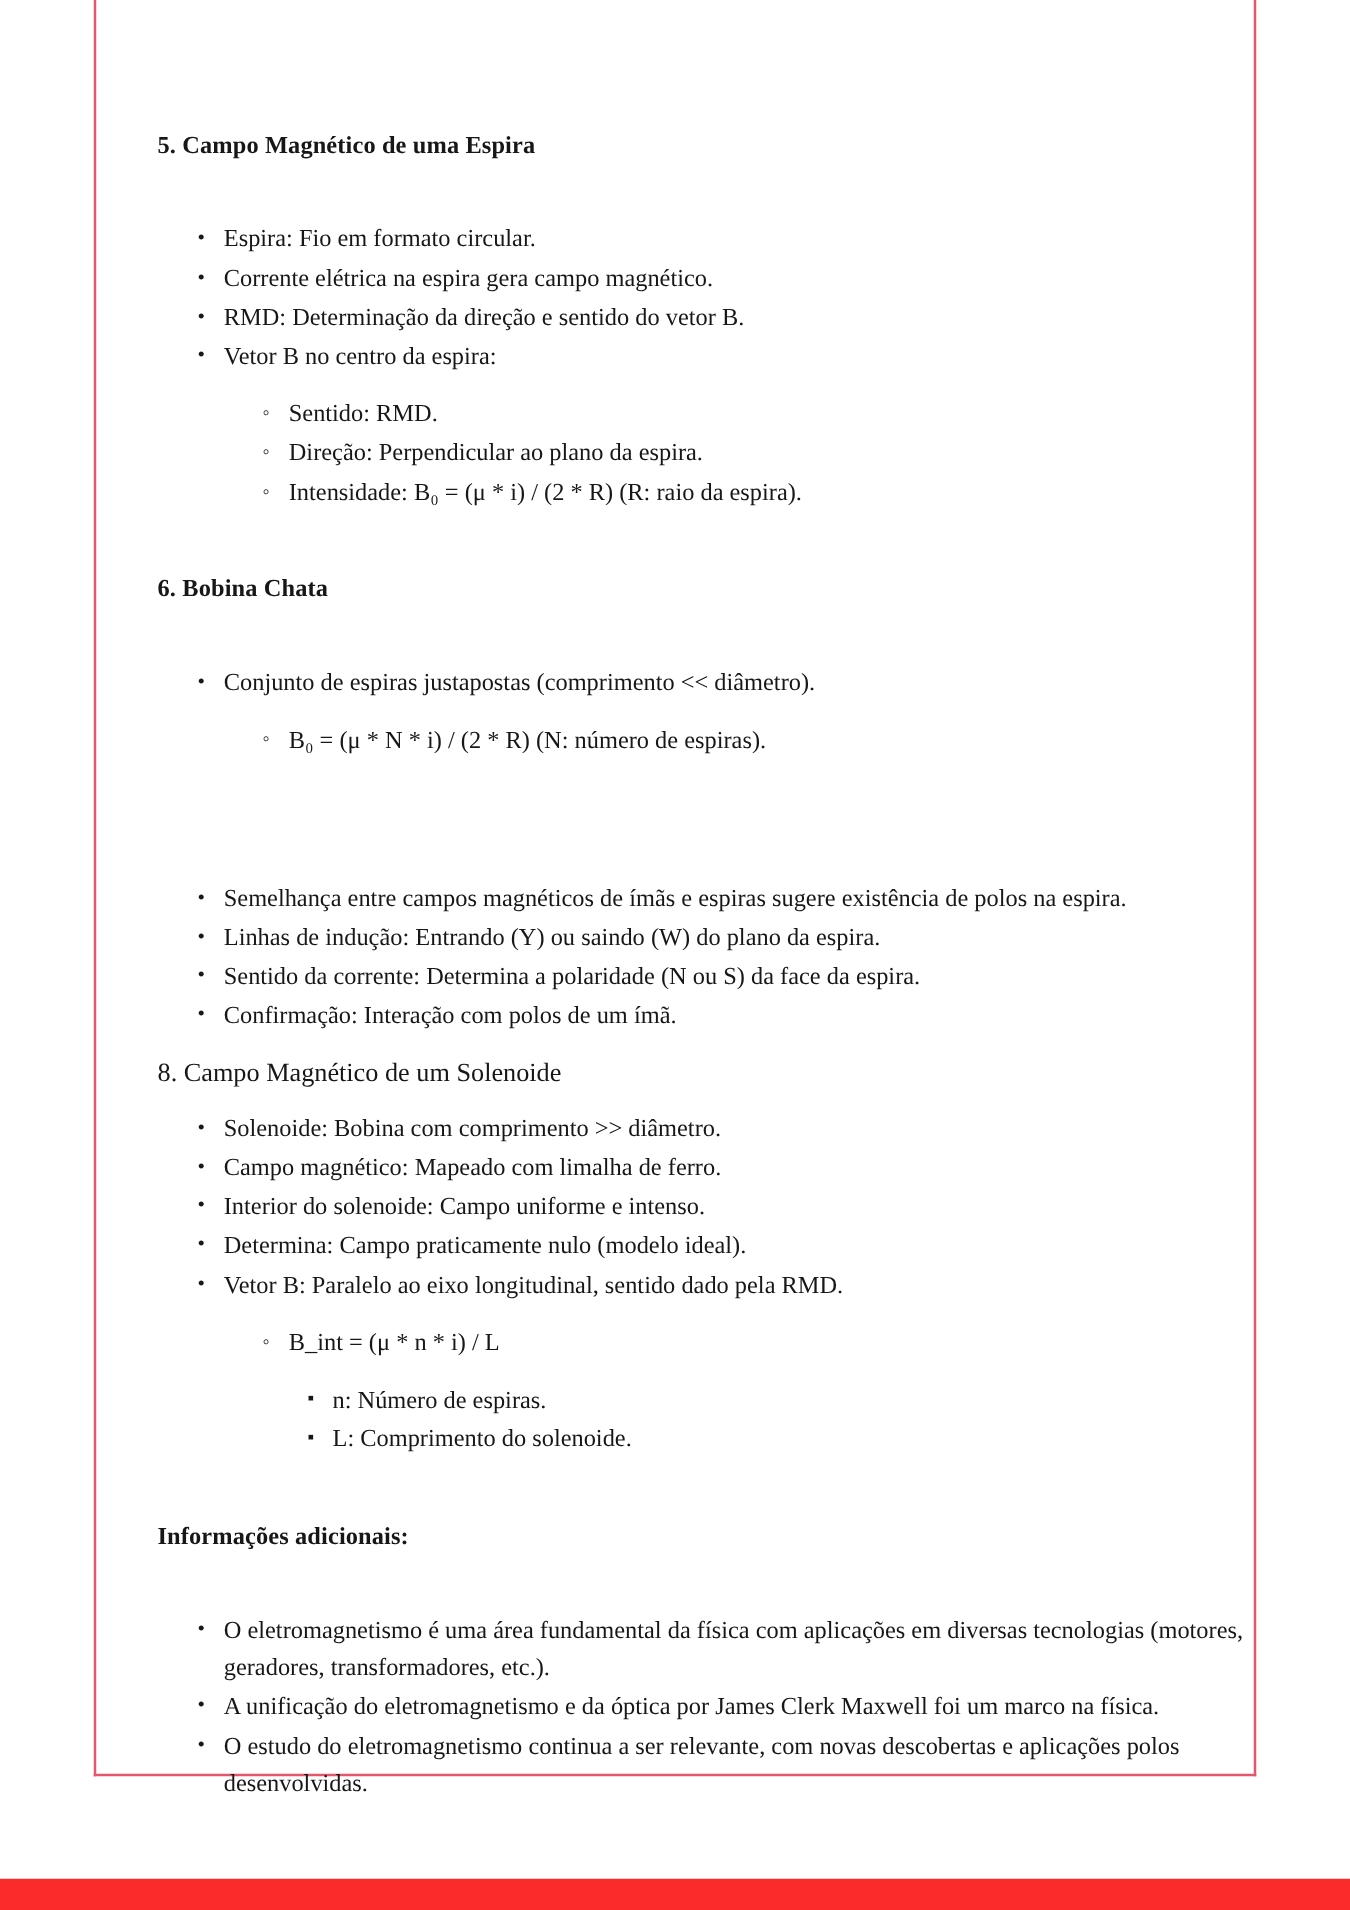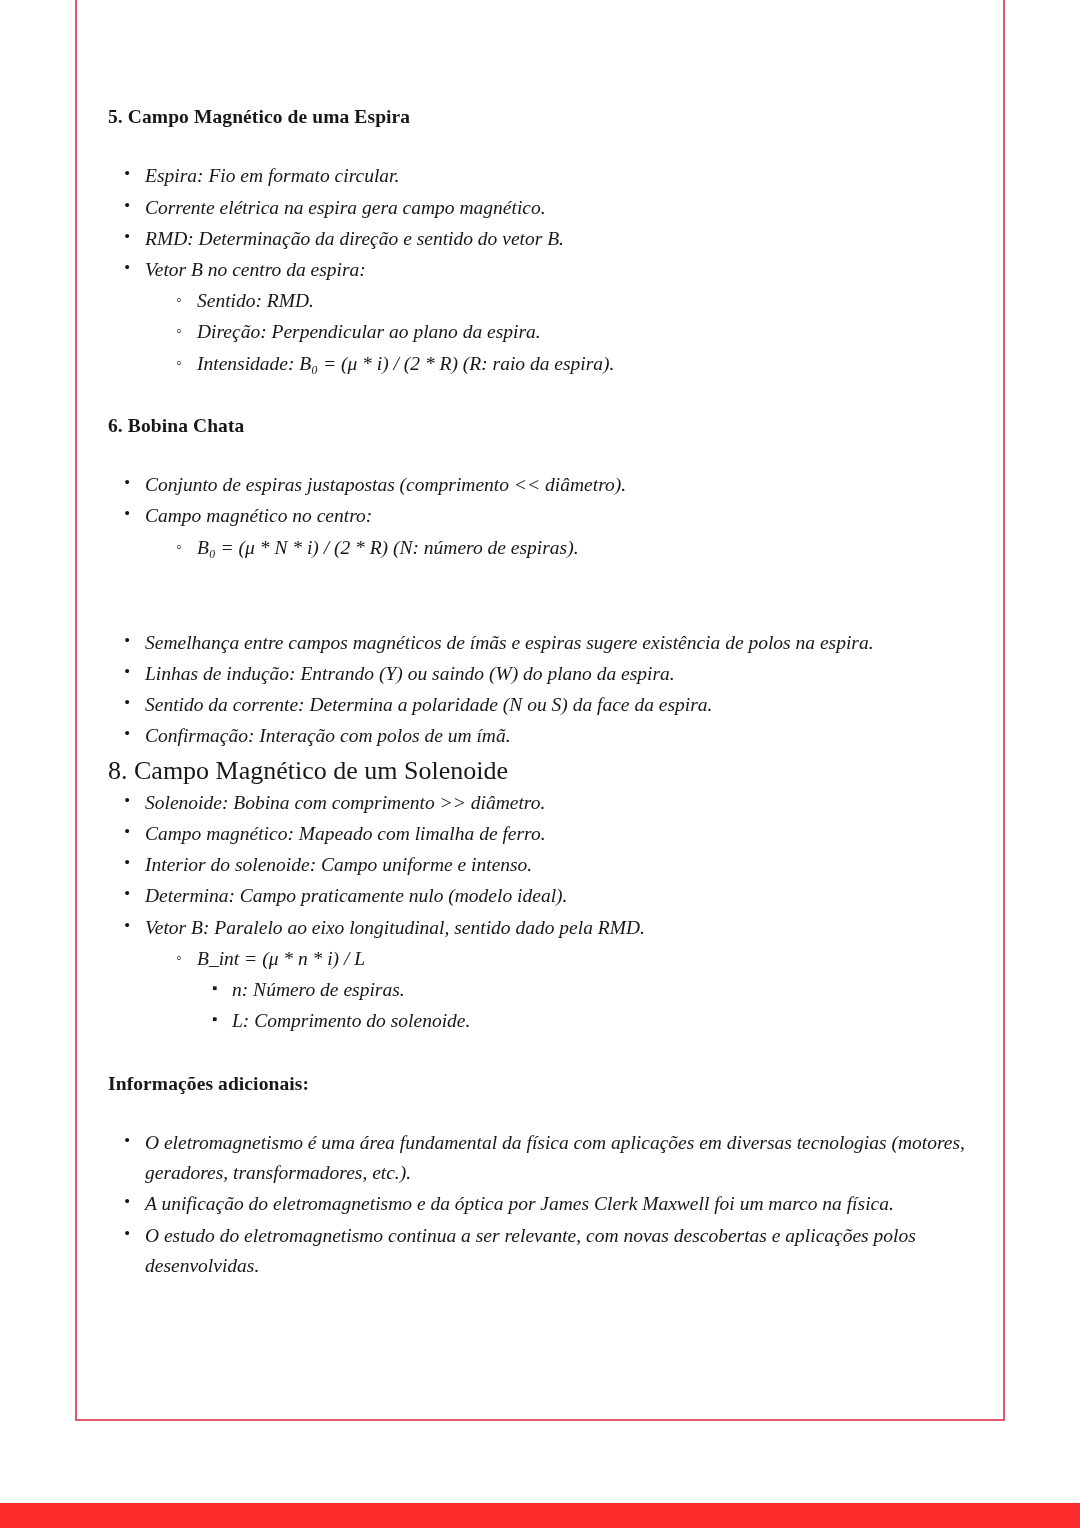--- a/index.html
+++ b/index.html
@@ -36,50 +36,49 @@
     left: 0;
     bottom: 0;
     width: 1080px;
     height: 25px;
     background: #fc2b2b;
   }
 
   
   #content {
     position: absolute;
-    left: 108px;
+    left: 126px;
     top: 104px;
     width: 865px;
   }
 
   h2.section-heading {
     font-size: 19.5px;
     font-weight: bold;
     margin: 0 0 0 0;
     padding: 0;
     letter-spacing: 0.1px;
     line-height: 1.35;
   }
 
   p.plain-heading {
-    font-size: 26px;
+    font-size: 21px;
     font-weight: normal;
     margin: 0;
     padding: 0;
     line-height: 1.35;
   }
 
   .gap-after-heading { height: 31px; }
   .gap-before-heading { height: 33px; }
 
   ul {
     list-style: none;
-    margin: 0;
+    margin: 16px;
     padding: 0;
-    font-style: italic;
   }
 
   li {
     position: relative;
     font-size: 19.5px;
     line-height: 1.55;
     margin: 0 0 1px 0;
     padding-left: 37px;
   }
 
@@ -137,21 +136,20 @@
       <li class="lvl2">Intensidade: B₀ = (μ * i) / (2 * R) (R: raio da espira).</li>
     </ul>
   </ul>
 
   <div class="gap-before-heading"></div>
 
   <h2 class="section-heading">6. Bobina Chata</h2>
   <div class="gap-after-heading"></div>
   <ul class="lvl1-list">
     <li class="lvl1">Conjunto de espiras justapostas (comprimento &lt;&lt; diâmetro).</li>
-    <li class="lvl1">Campo magnético no centro:</li>
     <ul class="lvl2">
       <li class="lvl2">B₀ = (μ * N * i) / (2 * R) (N: número de espiras).</li>
     </ul>
   </ul>
 
   <div class="gap-before-heading"></div>
 
   <div class="gap-after-heading"></div>
   <ul class="lvl1-list">
     <li class="lvl1 narrow">Semelhança entre campos magnéticos de ímãs e espiras sugere existência de polos na espira.</li>

